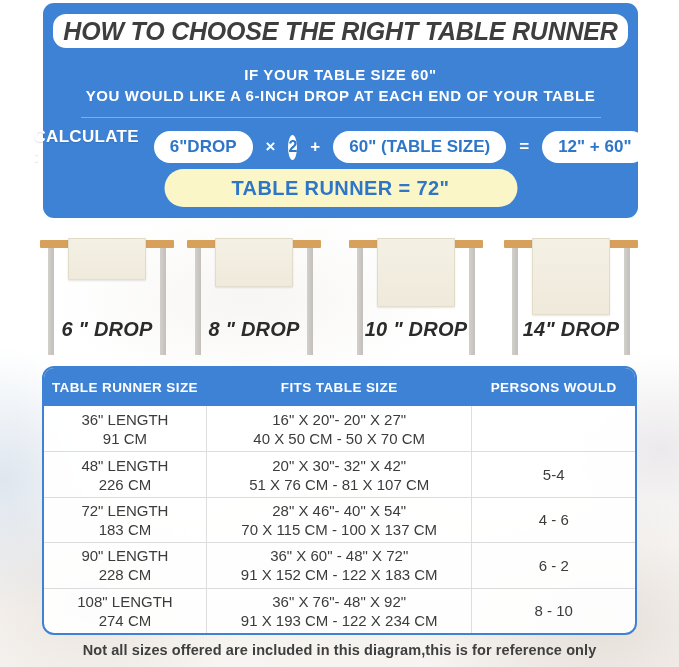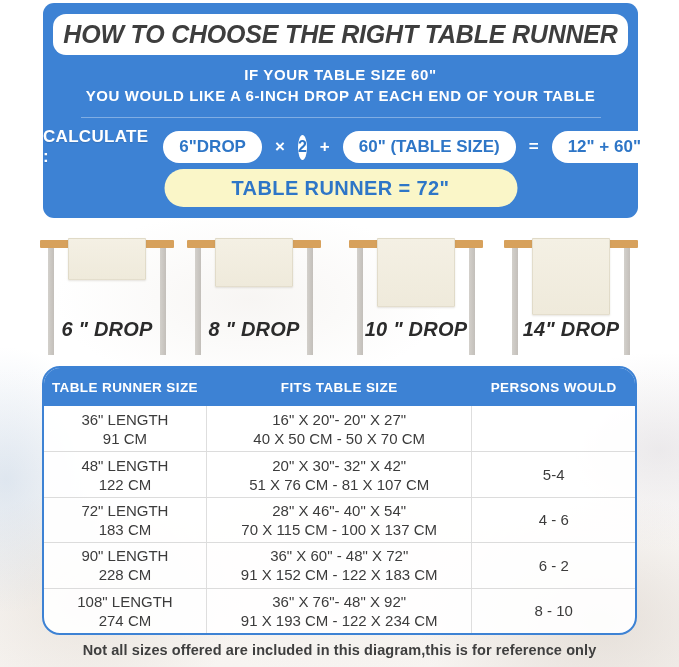--- a/index.html
+++ b/index.html
@@ -18,32 +18,32 @@
       radial-gradient(260px 180px at 600px 620px,rgba(214,205,196,.55), rgba(214,205,196,0) 70%),
       radial-gradient(200px 140px at 660px 450px,rgba(210,206,212,.40), rgba(210,206,212,0) 70%),
       radial-gradient(300px 160px at 340px 560px,rgba(228,222,215,.40), rgba(228,222,215,0) 72%),
       radial-gradient(260px 120px at 250px 300px,rgba(233,228,222,.35), rgba(233,228,222,0) 75%),
       linear-gradient(#ffffff 0 55%, #f7f4f1 100%);
   }
 
   
   .hero { position:absolute; left:43px; top:3px; width:595px; height:215px;
     background:#3d82d4; border-radius:11px; }
-  .hero-title-box { position:absolute; left:10px; right:10px; top:11px; height:41px;
+  .hero-title-box { position:absolute; left:10px; right:10px; top:11px; height:34px;
     background:#ffffff; border-radius:13px; display:flex; align-items:center; justify-content:center; }
   .hero-title { font-size:25px; font-weight:bold; font-style:italic; color:#3e3e3e;
     letter-spacing:-0.2px; white-space:nowrap; }
   .hero-sub { position:absolute; left:0; right:0; text-align:center; color:#ffffff;
     font-weight:bold; font-size:15px; letter-spacing:.6px; }
   .sub1 { top:63px; }
   .sub2 { top:84px; }
   .hero-divider { position:absolute; top:114px; left:50%; transform:translateX(-50%);
     width:520px; height:1px; background:rgba(255,255,255,.35); }
   .calc-row { position:absolute; top:128px; left:0; right:0; height:32px;
-    display:flex; align-items:center; justify-content:flex-start; gap:13px; }
+    display:flex; align-items:center; justify-content:center; gap:13px; }
   .calc-label { color:#ffffff; font-weight:bold; font-size:17px; letter-spacing:.3px;
     margin-right:2px; text-shadow:0 1px 1px rgba(0,0,0,.12); }
   .pill { background:#ffffff; color:#2e76c7; font-weight:bold; font-size:17px;
     border-radius:16px; height:32px; display:flex; align-items:center; padding:0 16px;
     white-space:nowrap; }
   .op { color:#ffffff; font-weight:bold; font-size:17px; }
   .circle { background:#ffffff; color:#2e76c7; font-weight:bold; font-size:16px;
     width:25px; height:25px; border-radius:50%; display:flex; align-items:center; justify-content:center; }
   .result-pill { position:absolute; top:166px; left:50%; transform:translateX(-50%);
     width:353px; height:38px; background:#faf6c8; border-radius:19px;
@@ -64,21 +64,21 @@
     border:1px solid rgba(198,188,162,.35); border-radius:1px;
     box-shadow:0 1px 2px rgba(120,110,90,.18); }
   .t1 .runner { height:42px; } .t2 .runner { height:49px; }
   .t3 .runner { height:69px; } .t4 .runner { height:77px; }
   .tbl figcaption { position:absolute; left:0; right:0; top:82px; text-align:center;
     font-size:20px; font-weight:bold; font-style:italic; color:#2b2b2b; z-index:3;
     letter-spacing:.2px; }
 
   
   .size-table { position:absolute; left:42px; top:366px; width:595px;
-    border:2px solid #3d82d4; border-radius:18px; overflow:hidden;
+    border:2px solid #3d82d4; border-radius:12px; overflow:hidden;
     background:rgba(255,255,255,.92); }
   .st-header { display:grid; grid-template-columns:27.4% 45.1% 27.5%;
     background:#3d82d4; height:38px; align-items:center; }
   .st-header .hcell { text-align:center; color:#ffffff; font-weight:bold; font-size:13.5px;
     letter-spacing:.4px; }
   .st-row { display:grid; grid-template-columns:27.4% 45.1% 27.5%; height:45.4px; }
   .st-row + .st-row { border-top:1px solid #dcdcdc; }
   .cell { display:flex; flex-direction:column; align-items:center; justify-content:center;
     color:#3c3c3c; font-size:15px; line-height:19px; text-align:center;
     font-family:"Liberation Sans","DejaVu Sans",sans-serif; }
@@ -158,21 +158,21 @@
       </div>
       <div class="cell mid">
         <span>16" X 20"- 20" X 27"</span>
         <span>40 X 50 CM - 50 X 70 CM</span>
       </div>
     </div>
 
     <div class="st-row">
       <div class="cell">
         <span>48" LENGTH</span>
-        <span>122 CM</span>
+        <span>226 CM</span>
       </div>
       <div class="cell mid">
         <span>20" X 30"- 32" X 42"</span>
         <span>51 X 76 CM - 81 X 107 CM</span>
       </div>
       <div class="cell">
         <span>5-4</span>
       </div>
     </div>
 

